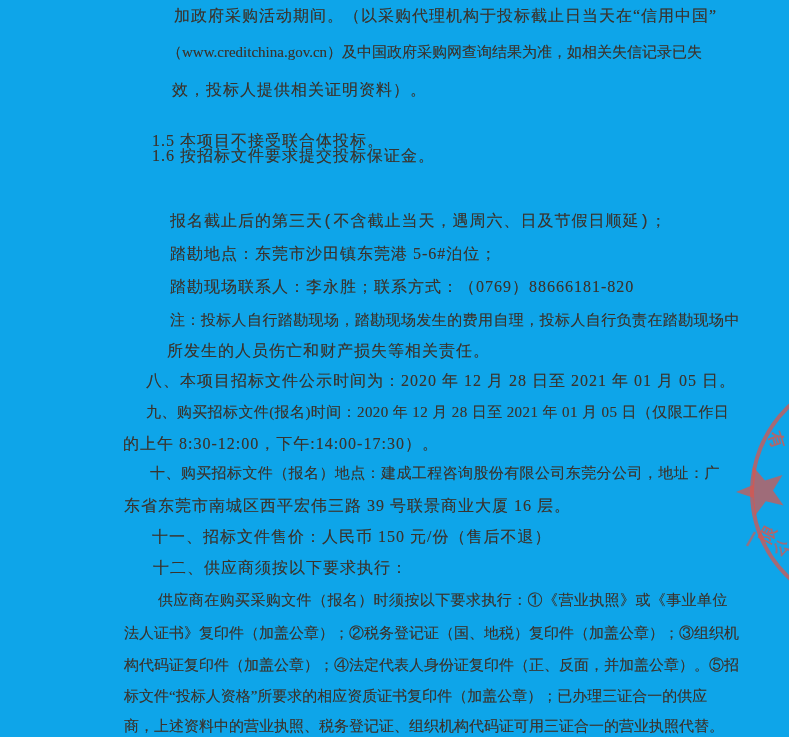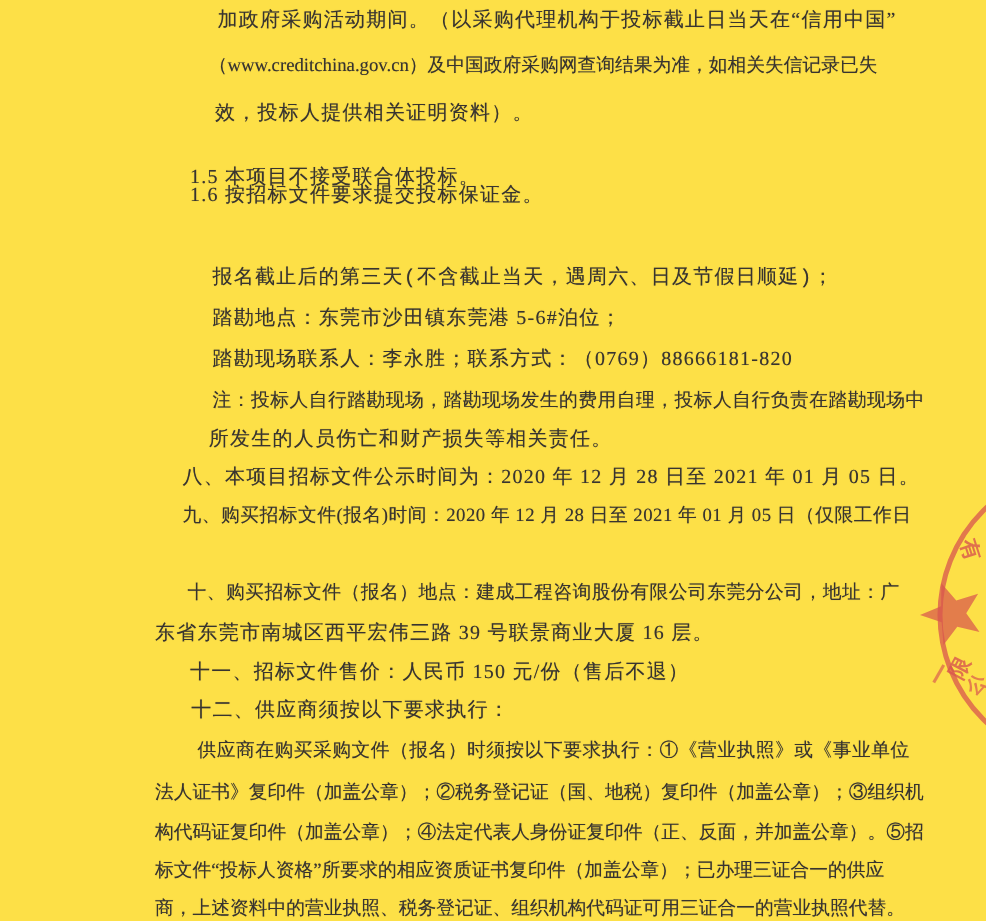--- a/index.html
+++ b/index.html
@@ -3,21 +3,21 @@
 <meta charset="utf-8">
 <style>
   html,body{margin:0;padding:0;}
   body{
     font-family:"Liberation Serif","DejaVu Serif",serif;
     background:#e8e8e8;
   }
   .page{
     position:relative;
     width:789px;height:737px;
-    background:#fde047;
+    background:#0ea5e9;
     overflow:hidden;
     color:#36332f;
   }
   .doc-line{
     position:absolute;
     white-space:nowrap;
     font-size:16px;
     letter-spacing:1px;
     color:#38342f;
     text-shadow:0 0 0.6px rgba(70,66,60,0.55);
@@ -69,20 +69,21 @@
   <div class="doc-line l2">效，投标人提供相关证明资料）。</div>
   <div class="doc-line l3">1.5 本项目不接受联合体投标。</div>
   <div class="doc-line l4">1.6 按招标文件要求提交投标保证金。</div>
   <div class="doc-line l6">报名截止后的第三天(不含截止当天，遇周六、日及节假日顺延)；</div>
   <div class="doc-line l7">踏勘地点：东莞市沙田镇东莞港 5-6#泊位；</div>
   <div class="doc-line l8">踏勘现场联系人：李永胜；联系方式：（0769）88666181-820</div>
   <div class="doc-line l9 m">注：投标人自行踏勘现场，踏勘现场发生的费用自理，投标人自行负责在踏勘现场中</div>
   <div class="doc-line l10">所发生的人员伤亡和财产损失等相关责任。</div>
   <div class="doc-line l11">八、本项目招标文件公示时间为：2020 年 12 月 28 日至 2021 年 01 月 05 日。</div>
   <div class="doc-line l12 m">九、购买招标文件(报名)时间：2020 年 12 月 28 日至 2021 年 01 月 05 日（仅限工作日</div>
+  <div class="doc-line l13">的上午 8:30-12:00，下午:14:00-17:30）。</div>
   <div class="doc-line l14 m">十、购买招标文件（报名）地点：建成工程咨询股份有限公司东莞分公司，地址：广</div>
   <div class="doc-line l15">东省东莞市南城区西平宏伟三路 39 号联景商业大厦 16 层。</div>
   <div class="doc-line l16">十一、招标文件售价：人民币 150 元/份（售后不退）</div>
   <div class="doc-line l17">十二、供应商须按以下要求执行：</div>
   <div class="doc-line l18 m">供应商在购买采购文件（报名）时须按以下要求执行：①《营业执照》或《事业单位</div>
   <div class="doc-line l19 s">法人证书》复印件（加盖公章）；②税务登记证（国、地税）复印件（加盖公章）；③组织机</div>
   <div class="doc-line l20 s">构代码证复印件（加盖公章）；④法定代表人身份证复印件（正、反面，并加盖公章）。⑤招</div>
   <div class="doc-line l21 s">标文件“投标人资格”所要求的相应资质证书复印件（加盖公章）；已办理三证合一的供应</div>
   <div class="doc-line l22 s">商，上述资料中的营业执照、税务登记证、组织机构代码证可用三证合一的营业执照代替。</div>
 

